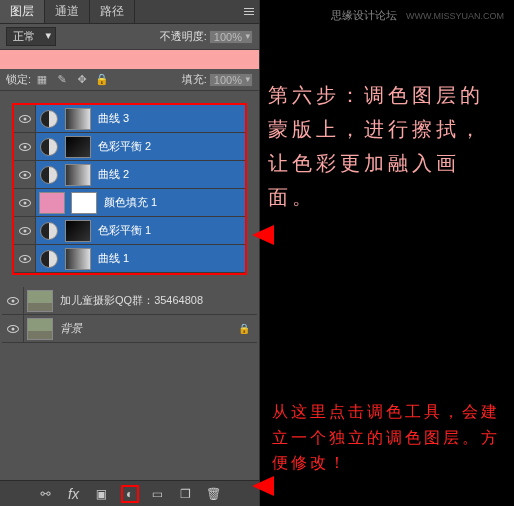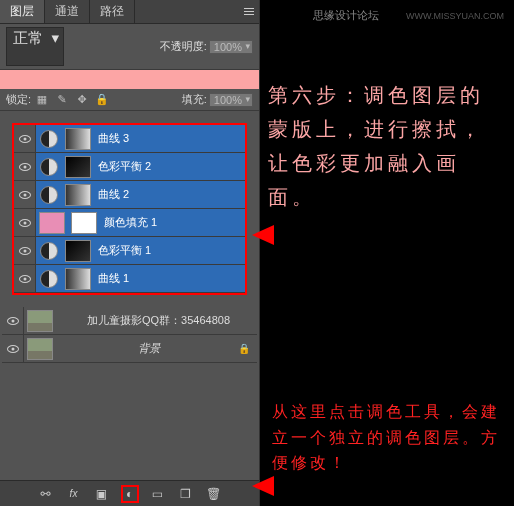--- a/index.html
+++ b/index.html
@@ -5,21 +5,21 @@
 * { margin: 0; padding: 0; box-sizing: border-box; font-family: "Microsoft YaHei", sans-serif; }
 body { width: 514px; height: 506px; background: #000; display: flex; }
 .panel { width: 260px; height: 506px; background: #fca5a5; display: flex; flex-direction: column; border-right: 1px solid #333; }
 .tabs { height: 24px; display: flex; background: #424242; border-bottom: 1px solid #2a2a2a; }
 .tab { padding: 3px 10px; font-size: 12px; color: #ccc; border-right: 1px solid #2a2a2a; cursor: pointer; }
 .tab.active { background: #535353; color: #eee; }
 .tabs-right { margin-left: auto; display: flex; }
 .menu-btn { width: 20px; display: flex; flex-direction: column; justify-content: center; align-items: center; gap: 2px; cursor: pointer; }
 .menu-btn span { width: 10px; height: 1px; background: #ccc; }
 .opts { display: flex; align-items: center; padding: 3px 6px; background: #535353; border-bottom: 1px solid #3a3a3a; font-size: 11px; color: #ddd; position: relative; }
-.blend { background: #3a3a3a; border: 1px solid #2a2a2a; color: #ddd; font-size: 15px; padding: 1px 20px 17px 6px; position: relative; }
+.blend { background: #3a3a3a; border: 1px solid #2a2a2a; color: #ddd; font-size: 11px; padding: 1px 20px 1px 6px; position: relative; }
 .blend::after { content: "▾"; position: absolute; right: 4px; }
 .opts-r { margin-left: auto; display: flex; align-items: flex-end; gap: 2px; }
 .pct { background: #777; border: 1px solid #555; padding: 0 10px 0 4px; font-size: 11px; position: relative; color: #bbb; }
 .pct::after { content: "▾"; position: absolute; right: 2px; font-size: 9px; }
 .lockbar { display: flex; align-items: center; padding: 3px 6px; background: #535353; border-bottom: 1px solid #3a3a3a; font-size: 11px; color: #ddd; margin-top: 19px; }
 .lock-icons { display: flex; gap: 6px; margin-left: 4px; }
 .lock-icons span { width: 14px; height: 14px; display: inline-flex; align-items: center; justify-content: center; font-size: 11px; color: #bbb; }
 .layers { flex: 1; overflow-y: auto; background: #535353; }
 .highlight-box { border: 2px solid #ff0000; margin: 12px; }
 .layer { display: flex; align-items: center; height: 28px; border-bottom: 1px solid #3a3a3a; font-size: 11px; color: #fff; }
@@ -30,27 +30,27 @@
 .eye::after { content: ""; position: absolute; width: 3px; height: 3px; background: #ccc; border-radius: 50%; top: 50%; left: 50%; transform: translate(-50%,-50%); }
 .adj { width: 18px; height: 18px; border-radius: 50%; background: linear-gradient(90deg, #222 50%, #ddd 50%); border: 1px solid #888; margin: 0 4px; }
 .thumb { width: 26px; height: 22px; border: 1px solid #888; margin: 0 3px; }
 .t-grad { background: linear-gradient(90deg, #333, #ddd); }
 .t-dark { background: linear-gradient(135deg, #000, #333); }
 .t-pink { background: #e88eb5; }
 .t-white { background: #fff; }
 .t-img { background: linear-gradient(#8a9a7a 60%, #776 60%); }
 .layer-name { flex: 1; padding-left: 4px; }
 .lock { margin-right: 6px; color: #ccc; font-size: 10px; }
-.outside { padding: 0 2px; text-align: center; }
+.outside { padding: 0 2px; }
 .btnbar { height: 26px; display: flex; align-items: center; justify-content: center; gap: 10px; background: #424242; border-top: 1px solid #2a2a2a; }
 .btnbar .bi { width: 18px; height: 18px; display: flex; align-items: center; justify-content: center; color: #ccc; font-size: 12px; cursor: pointer; }
 .bi.hl { border: 2px solid #ff0000; }
 .side { flex: 1; background: #000; color: #fff; position: relative; padding: 8px; }
 .watermark { position: absolute; top: 8px; right: 10px; font-size: 11px; color: #888; }
-.wm-url { font-size: 9px; color: #555; margin-left: 24px; }
+.wm-url { font-size: 9px; color: #555; margin-left: 6px; }
 .instr { color: #fca5a5; font-size: 20px; line-height: 1.7; letter-spacing: 4px; margin-top: 70px; font-family: "KaiTi", "STKaiti", serif; }
 .instr2 { color: #ff2222; font-size: 16px; line-height: 1.6; letter-spacing: 3px; position: absolute; bottom: 30px; left: 12px; right: 13px; font-family: "KaiTi", "STKaiti", serif; }
 .arrow { position: absolute; width: 0; height: 0; }
 .arrow1 { left: -8px; top: 225px; border-top: 10px solid transparent; border-bottom: 10px solid transparent; border-right: 22px solid #ff0000; }
 .arrow2 { left: -8px; bottom: 10px; border-top: 10px solid transparent; border-bottom: 10px solid transparent; border-right: 22px solid #ff0000; }
 </style>
 </head>
 <body>
 
 <div class="panel">
@@ -154,21 +154,21 @@
           </div>
         <div class="thumb t-img"></div>
         <span class="layer-name" style="font-style:italic">背景</span>
         <span class="lock">🔒</span>
       </div>
     </div>
   </div>
 
   <div class="btnbar">
     <div class="bi">⚯</div>
-    <div class="bi" style="font-style:italic;font-size:10px">fx</div>
+    <div class="bi" style="font-style:italic;font-size:14px">fx</div>
     <div class="bi">▣</div>
     <div class="bi hl">◐</div>
     <div class="bi">▭</div>
     <div class="bi">❐</div>
     <div class="bi">🗑</div>
   </div>
 </div>
 
 <div class="side">
   <div class="watermark">

